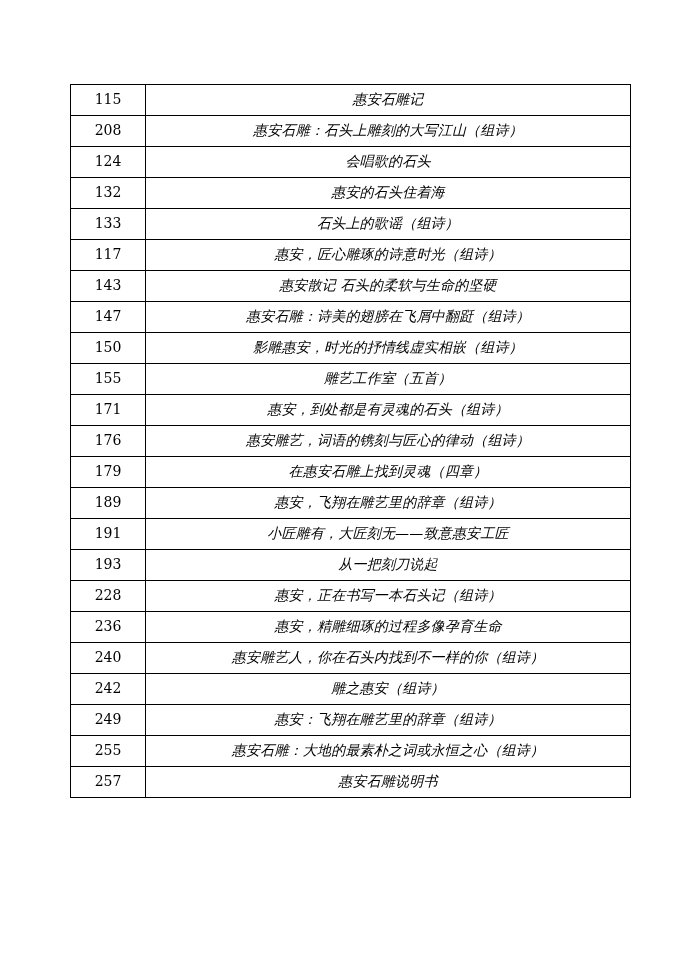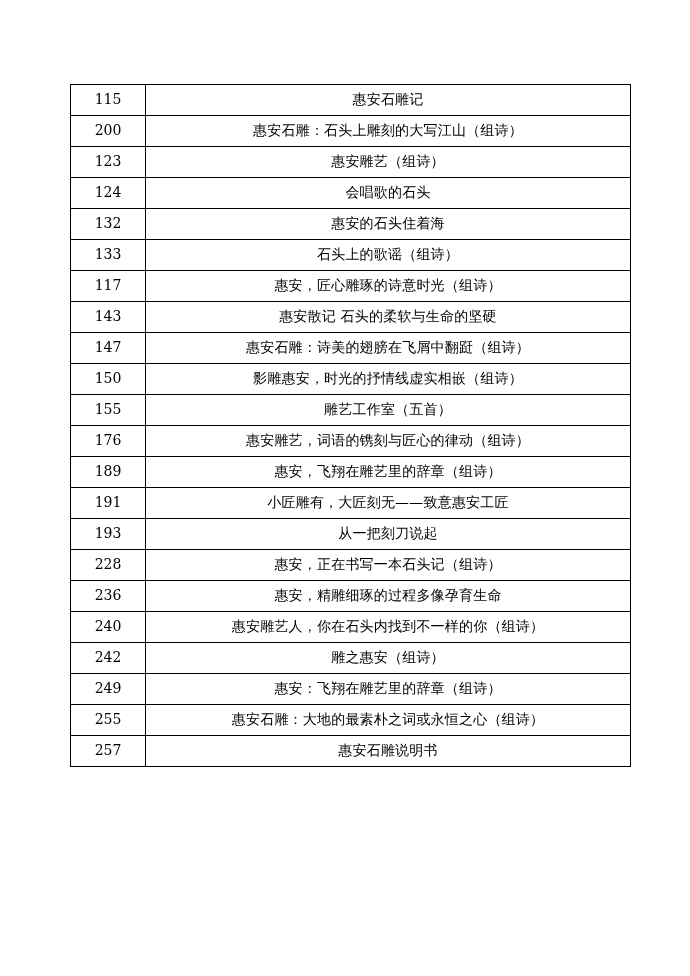--- a/index.html
+++ b/index.html
@@ -40,39 +40,36 @@
   td.col-num {
     width: 70px;
     font-family: "DejaVu Serif", "Liberation Serif", serif;
     font-size: 14px;
   }
   td.col-title {
     width: 480px;
     font-family: "DejaVu Sans", "Liberation Sans", sans-serif;
     font-size: 14.5px;
     letter-spacing: 0.2px;
+    font-style: italic;
   }
 </style>
 </head>
 <body>
 
 <div class="page">
   <table class="doc-table">
     <tbody>
         <tr>
           <td class="col-num">115</td>
           <td class="col-title">惠安石雕记</td>
         </tr>
         <tr>
-          <td class="col-num">200</td>
+          <td class="col-num">208</td>
           <td class="col-title">惠安石雕：石头上雕刻的大写江山（组诗）</td>
-        </tr>
-        <tr>
-          <td class="col-num">123</td>
-          <td class="col-title">惠安雕艺（组诗）</td>
         </tr>
         <tr>
           <td class="col-num">124</td>
           <td class="col-title">会唱歌的石头</td>
         </tr>
         <tr>
           <td class="col-num">132</td>
           <td class="col-title">惠安的石头住着海</td>
         </tr>
         <tr>
@@ -93,22 +90,30 @@
         </tr>
         <tr>
           <td class="col-num">150</td>
           <td class="col-title">影雕惠安，时光的抒情线虚实相嵌（组诗）</td>
         </tr>
         <tr>
           <td class="col-num">155</td>
           <td class="col-title">雕艺工作室（五首）</td>
         </tr>
         <tr>
+          <td class="col-num">171</td>
+          <td class="col-title">惠安，到处都是有灵魂的石头（组诗）</td>
+        </tr>
+        <tr>
           <td class="col-num">176</td>
           <td class="col-title">惠安雕艺，词语的镌刻与匠心的律动（组诗）</td>
+        </tr>
+        <tr>
+          <td class="col-num">179</td>
+          <td class="col-title">在惠安石雕上找到灵魂（四章）</td>
         </tr>
         <tr>
           <td class="col-num">189</td>
           <td class="col-title">惠安，飞翔在雕艺里的辞章（组诗）</td>
         </tr>
         <tr>
           <td class="col-num">191</td>
           <td class="col-title">小匠雕有，大匠刻无——致意惠安工匠</td>
         </tr>
         <tr>

